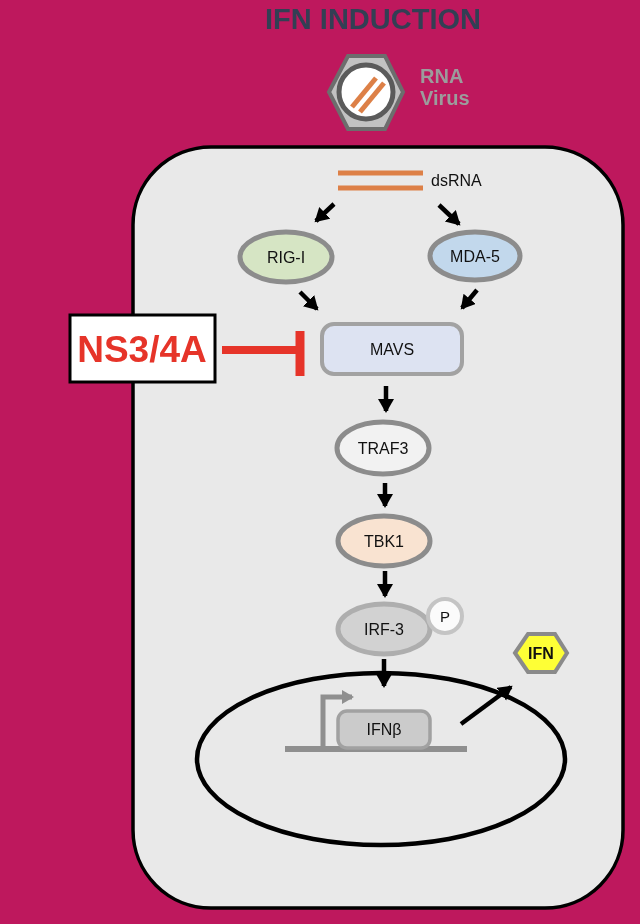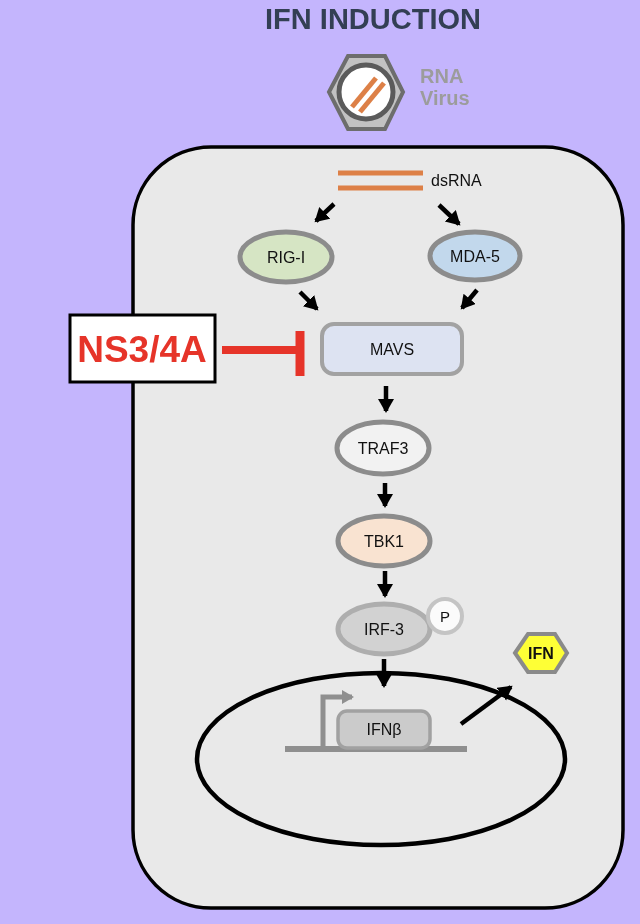--- a/index.html
+++ b/index.html
@@ -1,20 +1,20 @@
 <!DOCTYPE html>
 <html><head>
 <meta charset="utf-8">
 <style>
   html, body { margin: 0; padding: 0; background: #ffffff; }
   .stage {
     position: relative;
     width: 640px;
     height: 924px;
-    background: #c4b5fd;
+    background: #be185d;
     font-family: "Liberation Sans", "DejaVu Sans", sans-serif;
   }
   svg text { font-family: "Liberation Sans", "DejaVu Sans", sans-serif; }
   .node-label { font-size: 16px; fill: #111111; }
   .title-text { font-size: 29px; font-weight: bold; letter-spacing: 0px; }
   .virus-label { font-size: 20px; font-weight: bold; fill: #9c9c9c; }
   .dsrna-label { font-size: 16px; fill: #111111; }
   .inhibitor-label { font-size: 37px; font-weight: bold; }
   .phospho-label { font-size: 15px; fill: #111111; }
   .ifn-label { font-size: 16px; font-weight: bold; fill: #111111; }

